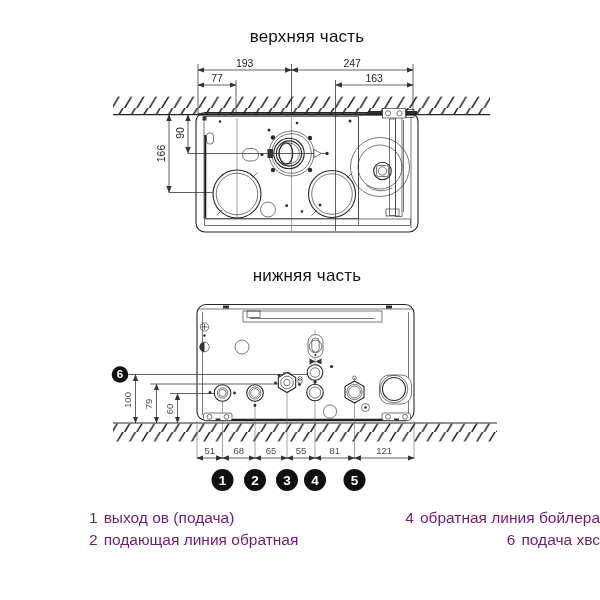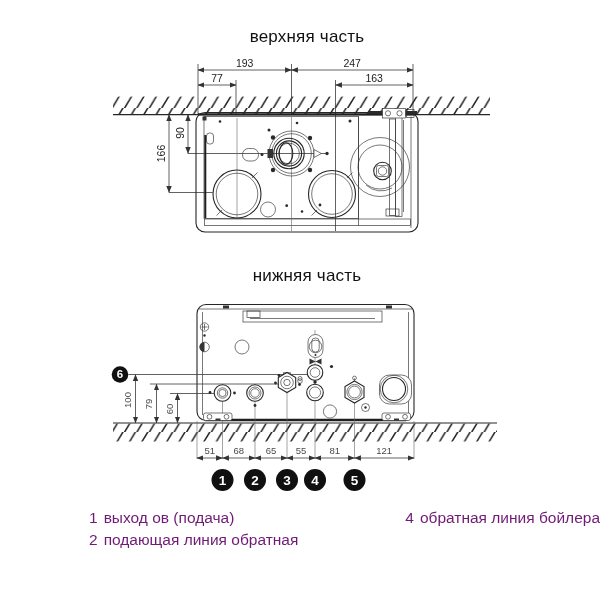--- a/index.html
+++ b/index.html
@@ -341,16 +341,19 @@
         <span class="lnum">1</span><span>выход ов (подача)</span>
       </div>
       <div class="legend-item">
         <span class="lnum">2</span><span>подающая линия обратная</span>
       </div>
     </div>
     <div class="legend-col2">
       <div class="legend-item">
         <span class="lnum">4</span><span>обратная линия бойлера</span>
       </div>
+      <div class="legend-item">
+        <span class="lnum">6</span><span>подача хвс</span>
+      </div>
     </div>
   </div>
 
 </div>
 
 </body></html>

